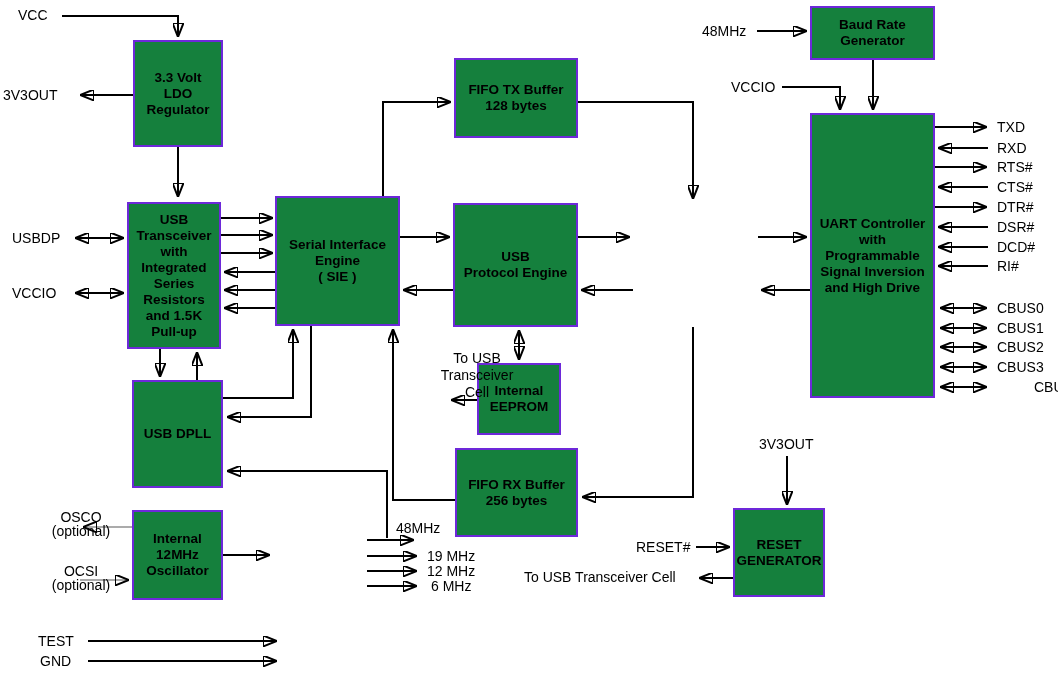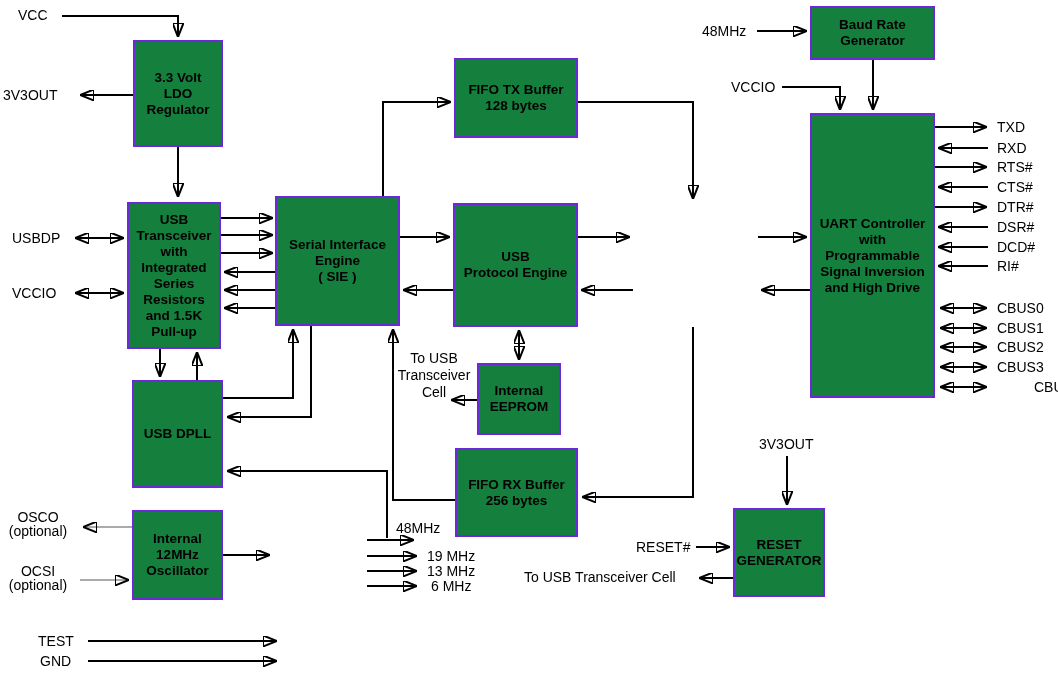--- a/index.html
+++ b/index.html
@@ -14,21 +14,21 @@
     position:absolute; box-sizing:border-box;
     background:#15803d; border:2px solid #6d28d9;
     display:flex; align-items:center; justify-content:center;
     text-align:center; font-weight:bold; font-size:13.5px; line-height:16px;
     white-space:pre-line;
   }
   .lbl {
     position:absolute; font-weight:normal; font-size:14px; line-height:14px;
     white-space:pre-line;
   }
-  .lbl.center { text-align:center; }
+  .lbl.center { text-align:center;padding-left:43px; }
 </style>
 </head>
 <body>
 
 <div class="canvas">
 
   <svg class="wires" width="1058" height="677">
     <defs>
       <marker id="ah" markerUnits="userSpaceOnUse" markerWidth="14" markerHeight="11" refX="13" refY="5.5" orient="auto-start-reverse">
         <path d="M0,0 L14,5.5 L0,11 Z" fill="#000000" stroke="none"></path>
@@ -151,21 +151,21 @@
   <div class="lbl" style="left:12px;top:286px">VCCIO</div>
   <div class="lbl center" style="left:0px;top:510px;width:76px">OSCO
 (optional)</div>
   <div class="lbl center" style="left:0px;top:564px;width:76px">OCSI
 (optional)</div>
   <div class="lbl" style="left:38px;top:634px">TEST</div>
   <div class="lbl" style="left:40px;top:654px">GND</div>
 
   <div class="lbl" style="left:396px;top:521px">48MHz</div>
   <div class="lbl" style="left:427px;top:549px">19 MHz</div>
-  <div class="lbl" style="left:427px;top:564px">13 MHz</div>
+  <div class="lbl" style="left:427px;top:564px">12 MHz</div>
   <div class="lbl" style="left:431px;top:579px">6 MHz</div>
 
   <div class="lbl center" style="left:392px;top:350px;width:84px;line-height:17px">To USB
 Transceiver
 Cell</div>
 
   <div class="lbl" style="left:702px;top:24px">48MHz</div>
   <div class="lbl" style="left:731px;top:80px">VCCIO</div>
 
   <div class="lbl" style="left:759px;top:437px">3V3OUT</div>

